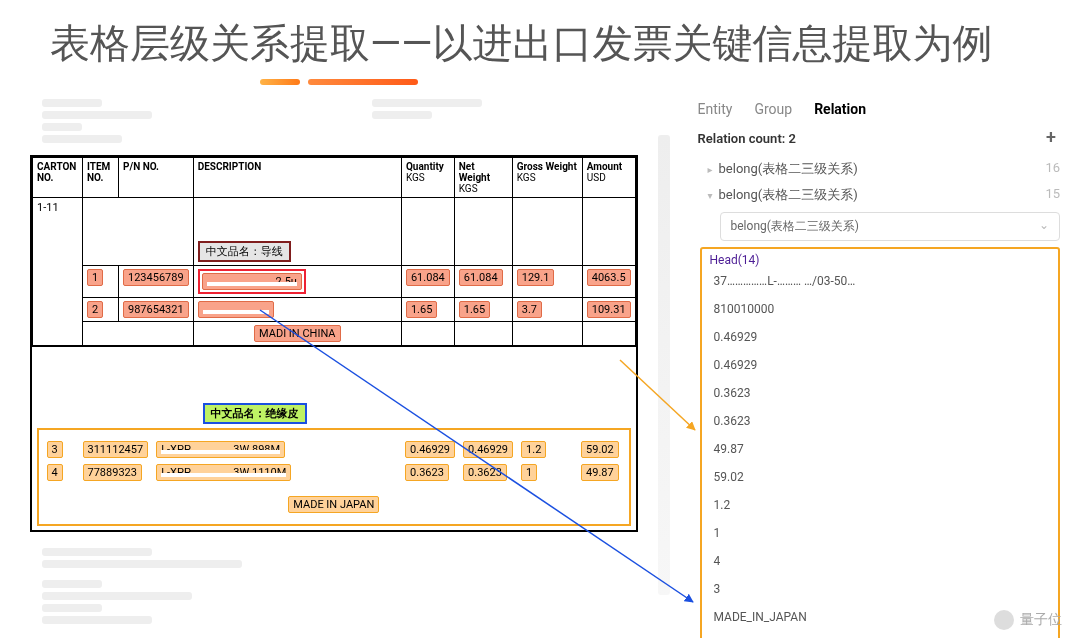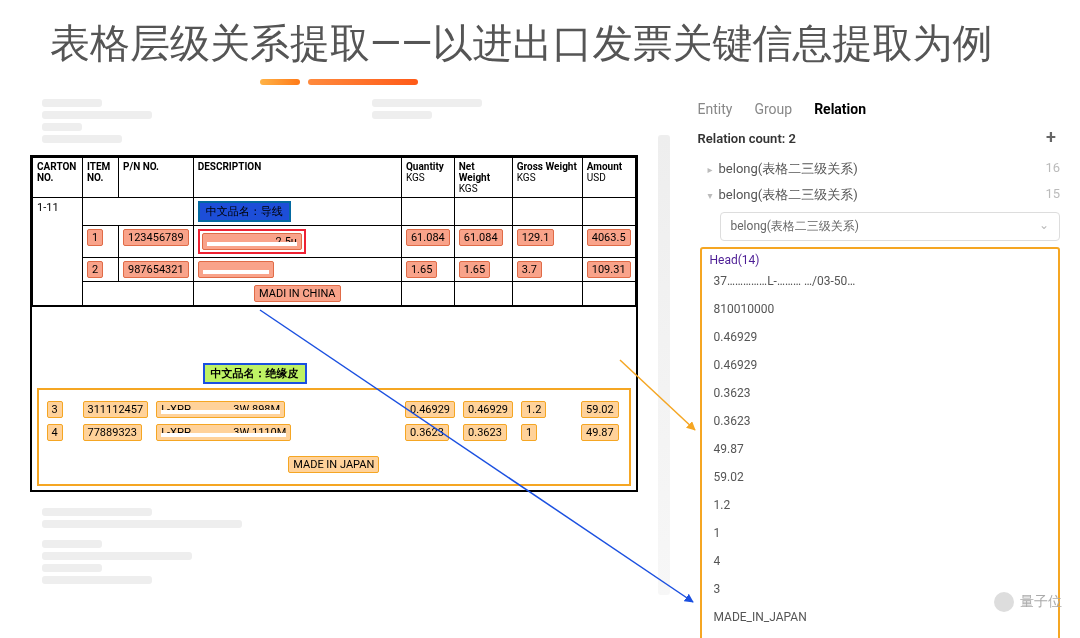--- a/index.html
+++ b/index.html
@@ -51,21 +51,21 @@
     color:#000;
   }
   .doc table { width:100%; border-collapse: collapse; }
   .doc th, .doc td { border:1px solid #000; padding:3px 4px; text-align:left; vertical-align:top; font-weight:700;}
   .doc th { font-size:10px; }
   .sub { font-weight:400; }
   
   .hl-red { background:#f9a38a; border:1px solid #e06b47; padding:1px 4px; display:inline-block; border-radius:2px; color:#000;}
   .hl-orange { background:#ffd29a; border:1px solid #f5a623; padding:1px 4px; display:inline-block; border-radius:2px; color:#000;}
   .box-red { border:2px solid #e23; padding:2px; display:inline-block;}
-  .box-blue { border:2px solid #0369a1; background:#1d4ed8; padding:1px 6px; display:inline-block;}
+  .box-blue { border:2px solid #7f1d1d; background:#e5e5e5; padding:1px 6px; display:inline-block;margin-top:40px;}
   .box-blue2 { border:2px solid #1b50e0; background:#bef264; padding:1px 6px; display:inline-block;margin-top:48px;}
   
   .row td { font-weight:400; font-size:11px;}
   
   .section2 {
     border:2px solid #f5a623;
     margin:4px;
     padding:8px 4px;
   }
   
@@ -117,21 +117,21 @@
   svg.arrows {
     position:absolute;
     left:0; top:0;
     width:1080px; height:638px;
     pointer-events:none;
   }
   
   .watermark {
     position:absolute;
     right:18px;
-    bottom:26px;
+    bottom:8px;
     color:#aaa;
     font-size:14px;
     display:flex;
     align-items:center;
     gap:6px;
   }
   .watermark .wm-icon {
     width:20px;height:20px;border-radius:50%;
     background:#ddd;
     position:relative;

